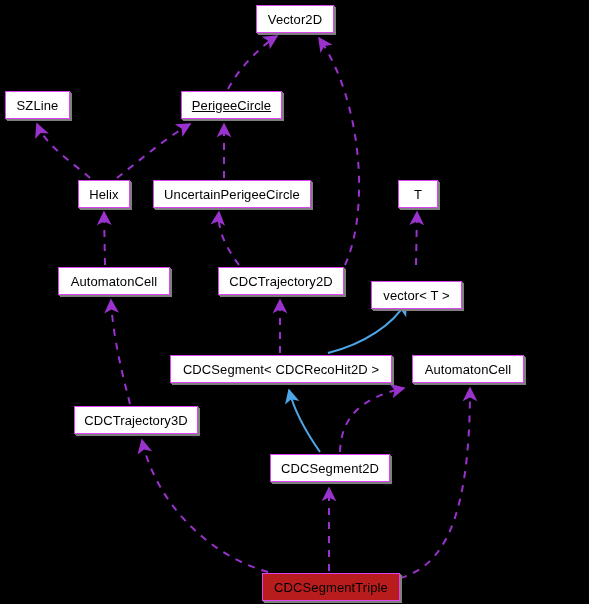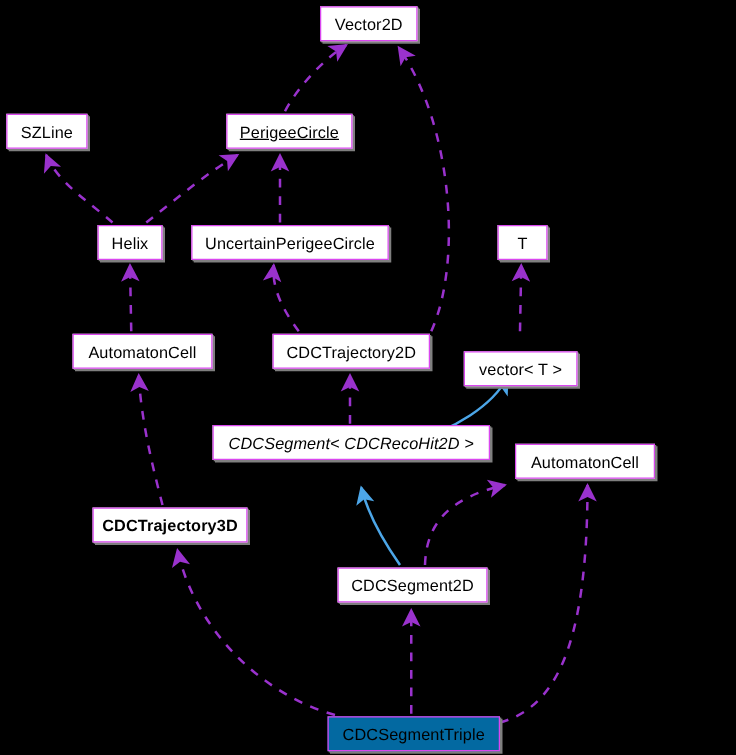--- a/index.html
+++ b/index.html
@@ -31,21 +31,21 @@
     display: flex;
     align-items: center;
     justify-content: center;
     color: #000000;
     font-size: 13px;
     line-height: 1;
     white-space: nowrap;
     letter-spacing: 0.1px;
   }
   .node.highlight {
-    background: #0369a1;
+    background: #b91c1c;
   }
   .node-label {
     display: block;
     padding: 0 6px;
   }
 </style>
 </head>
 <body>
 
 <div id="diagram-root">
@@ -100,27 +100,27 @@
       </div>
       <div class="node" style="left: 58px; top: 267px; width: 112px; height: 28px;">
         <span class="node-label">AutomatonCell</span>
       </div>
       <div class="node" style="left: 218px; top: 267px; width: 126px; height: 28px; text-align: right;">
         <span class="node-label">CDCTrajectory2D</span>
       </div>
       <div class="node" style="left: 371px; top: 281px; width: 91px; height: 28px;">
         <span class="node-label">vector&lt; T &gt;</span>
       </div>
-      <div class="node" style="left: 170px; top: 340px; width: 222px; height: 28px; font-style: italic;">
+      <div class="node" style="left: 170px; top: 355px; width: 222px; height: 28px;">
         <span class="node-label">CDCSegment&lt; CDCRecoHit2D &gt;</span>
       </div>
       <div class="node" style="left: 412px; top: 355px; width: 112px; height: 28px;">
         <span class="node-label">AutomatonCell</span>
       </div>
-      <div class="node" style="left: 74px; top: 406px; width: 124px; height: 28px; font-weight: bold;">
+      <div class="node" style="left: 74px; top: 406px; width: 124px; height: 28px;">
         <span class="node-label">CDCTrajectory3D</span>
       </div>
       <div class="node" style="left: 270px; top: 454px; width: 120px; height: 28px; text-align: center;">
         <span class="node-label">CDCSegment2D</span>
       </div>
       <div class="node highlight" style="left: 262px; top: 573px; width: 138px; height: 28px;">
         <span class="node-label">CDCSegmentTriple</span>
       </div>
     </div>
 

